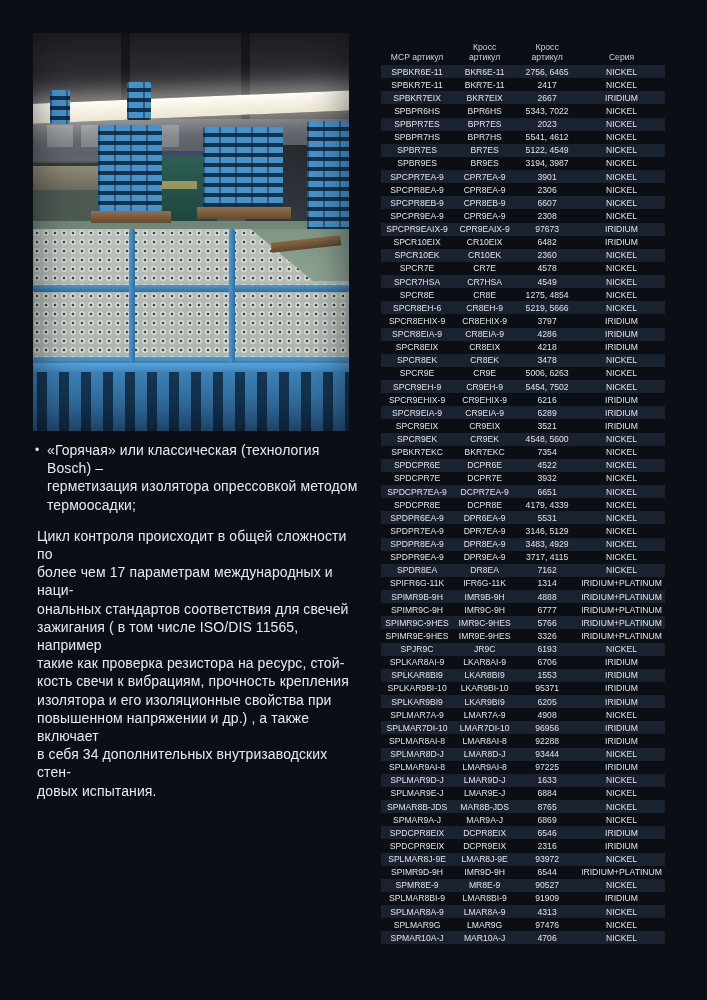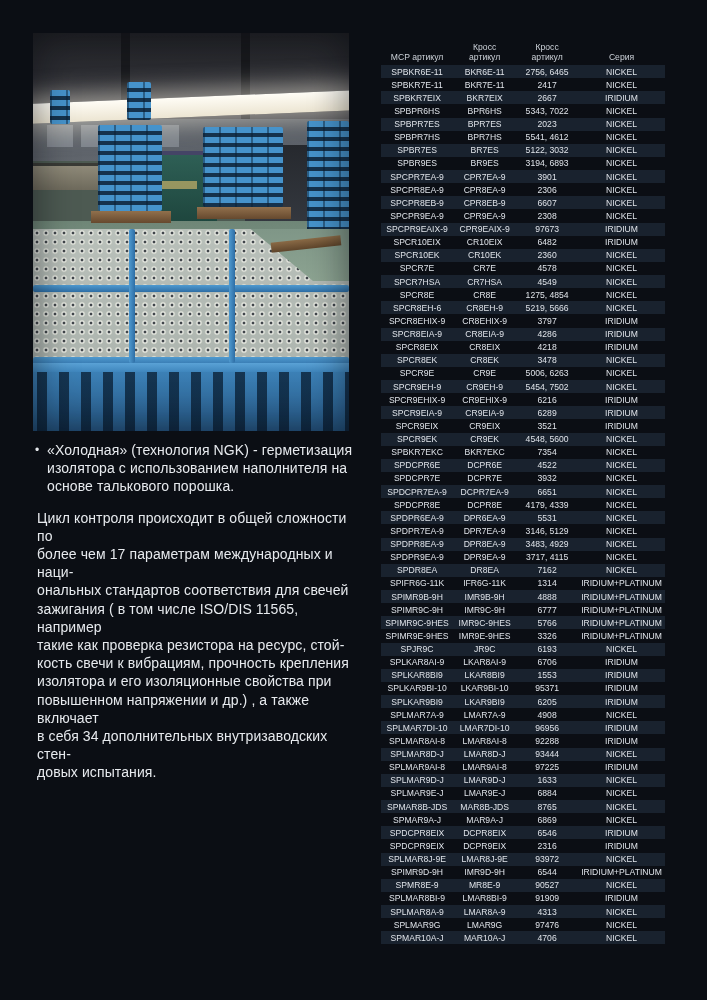--- a/index.html
+++ b/index.html
@@ -141,23 +141,23 @@
   <div class="ph-fg-pallet2"></div>
   <div class="fg-bar" style="left:0;top:252px;width:100%;height:7px"></div>
   <div class="fg-bar" style="left:0;top:324px;width:100%;height:10px"></div>
   <div class="fg-bar v" style="left:96px;top:196px;width:6px;height:134px"></div>
   <div class="fg-bar v" style="left:196px;top:196px;width:6px;height:134px"></div>
   <div class="ph-crate-front"></div>
   <div class="ph-vignette"></div>
 </div>
 
 <div class="article">
-    <p class="para bullet">«Холодная» (технология NGK) - герметизация
-изолятора с использованием наполнителя на
-основе талькового порошка.</p>
+    <p class="para bullet">«Горячая» или классическая (технология Bosch) –
+герметизация изолятора опрессовкой методом
+термоосадки;</p>
     <p class="para">Цикл контроля происходит в общей сложности по
 более чем 17 параметрам международных и наци-
 ональных стандартов соответствия для свечей
 зажигания ( в том числе ISO/DIS 11565, например
 такие как проверка резистора на ресурс, стой-
 кость свечи к вибрациям, прочность крепления
 изолятора и его изоляционные свойства при
 повышенном напряжении и др.) , а также включает
 в себя 34 дополнительных внутризаводских стен-
 довых испытания.</p>
@@ -205,27 +205,27 @@
       </div>
       <div class="trow">
         <div class="tcell c0">SPBPR7HS</div>
         <div class="tcell c1">BPR7HS</div>
         <div class="tcell c2">5541, 4612</div>
         <div class="tcell c3">NICKEL</div>
       </div>
       <div class="trow">
         <div class="tcell c0">SPBR7ES</div>
         <div class="tcell c1">BR7ES</div>
-        <div class="tcell c2">5122, 3032</div>
+        <div class="tcell c2">5122, 4549</div>
         <div class="tcell c3">NICKEL</div>
       </div>
       <div class="trow">
         <div class="tcell c0">SPBR9ES</div>
         <div class="tcell c1">BR9ES</div>
-        <div class="tcell c2">3194, 6893</div>
+        <div class="tcell c2">3194, 3987</div>
         <div class="tcell c3">NICKEL</div>
       </div>
       <div class="trow">
         <div class="tcell c0">SPCPR7EA-9</div>
         <div class="tcell c1">CPR7EA-9</div>
         <div class="tcell c2">3901</div>
         <div class="tcell c3">NICKEL</div>
       </div>
       <div class="trow">
         <div class="tcell c0">SPCPR8EA-9</div>

